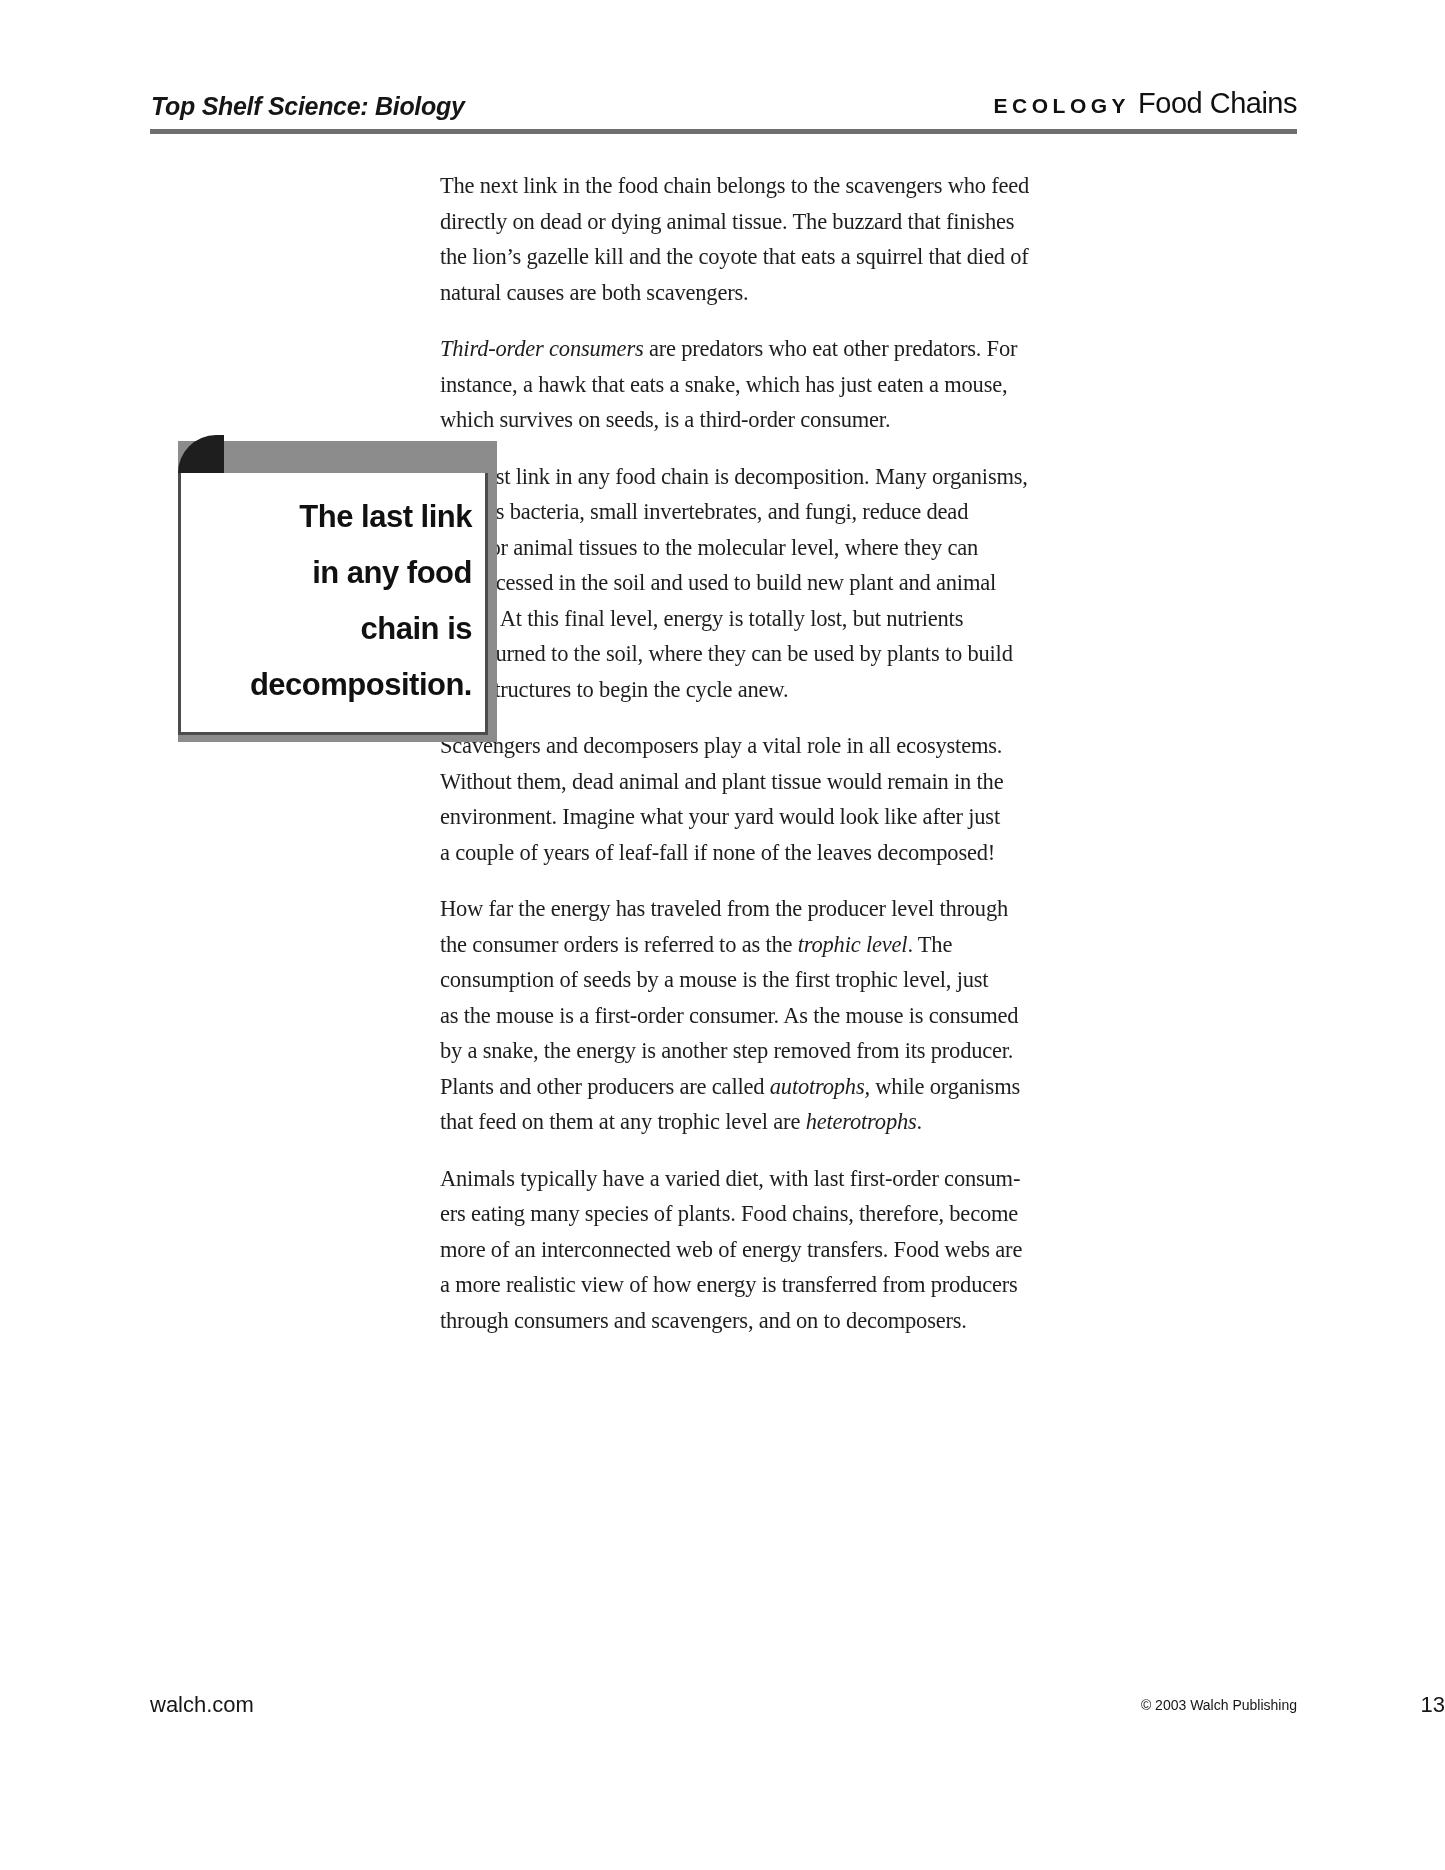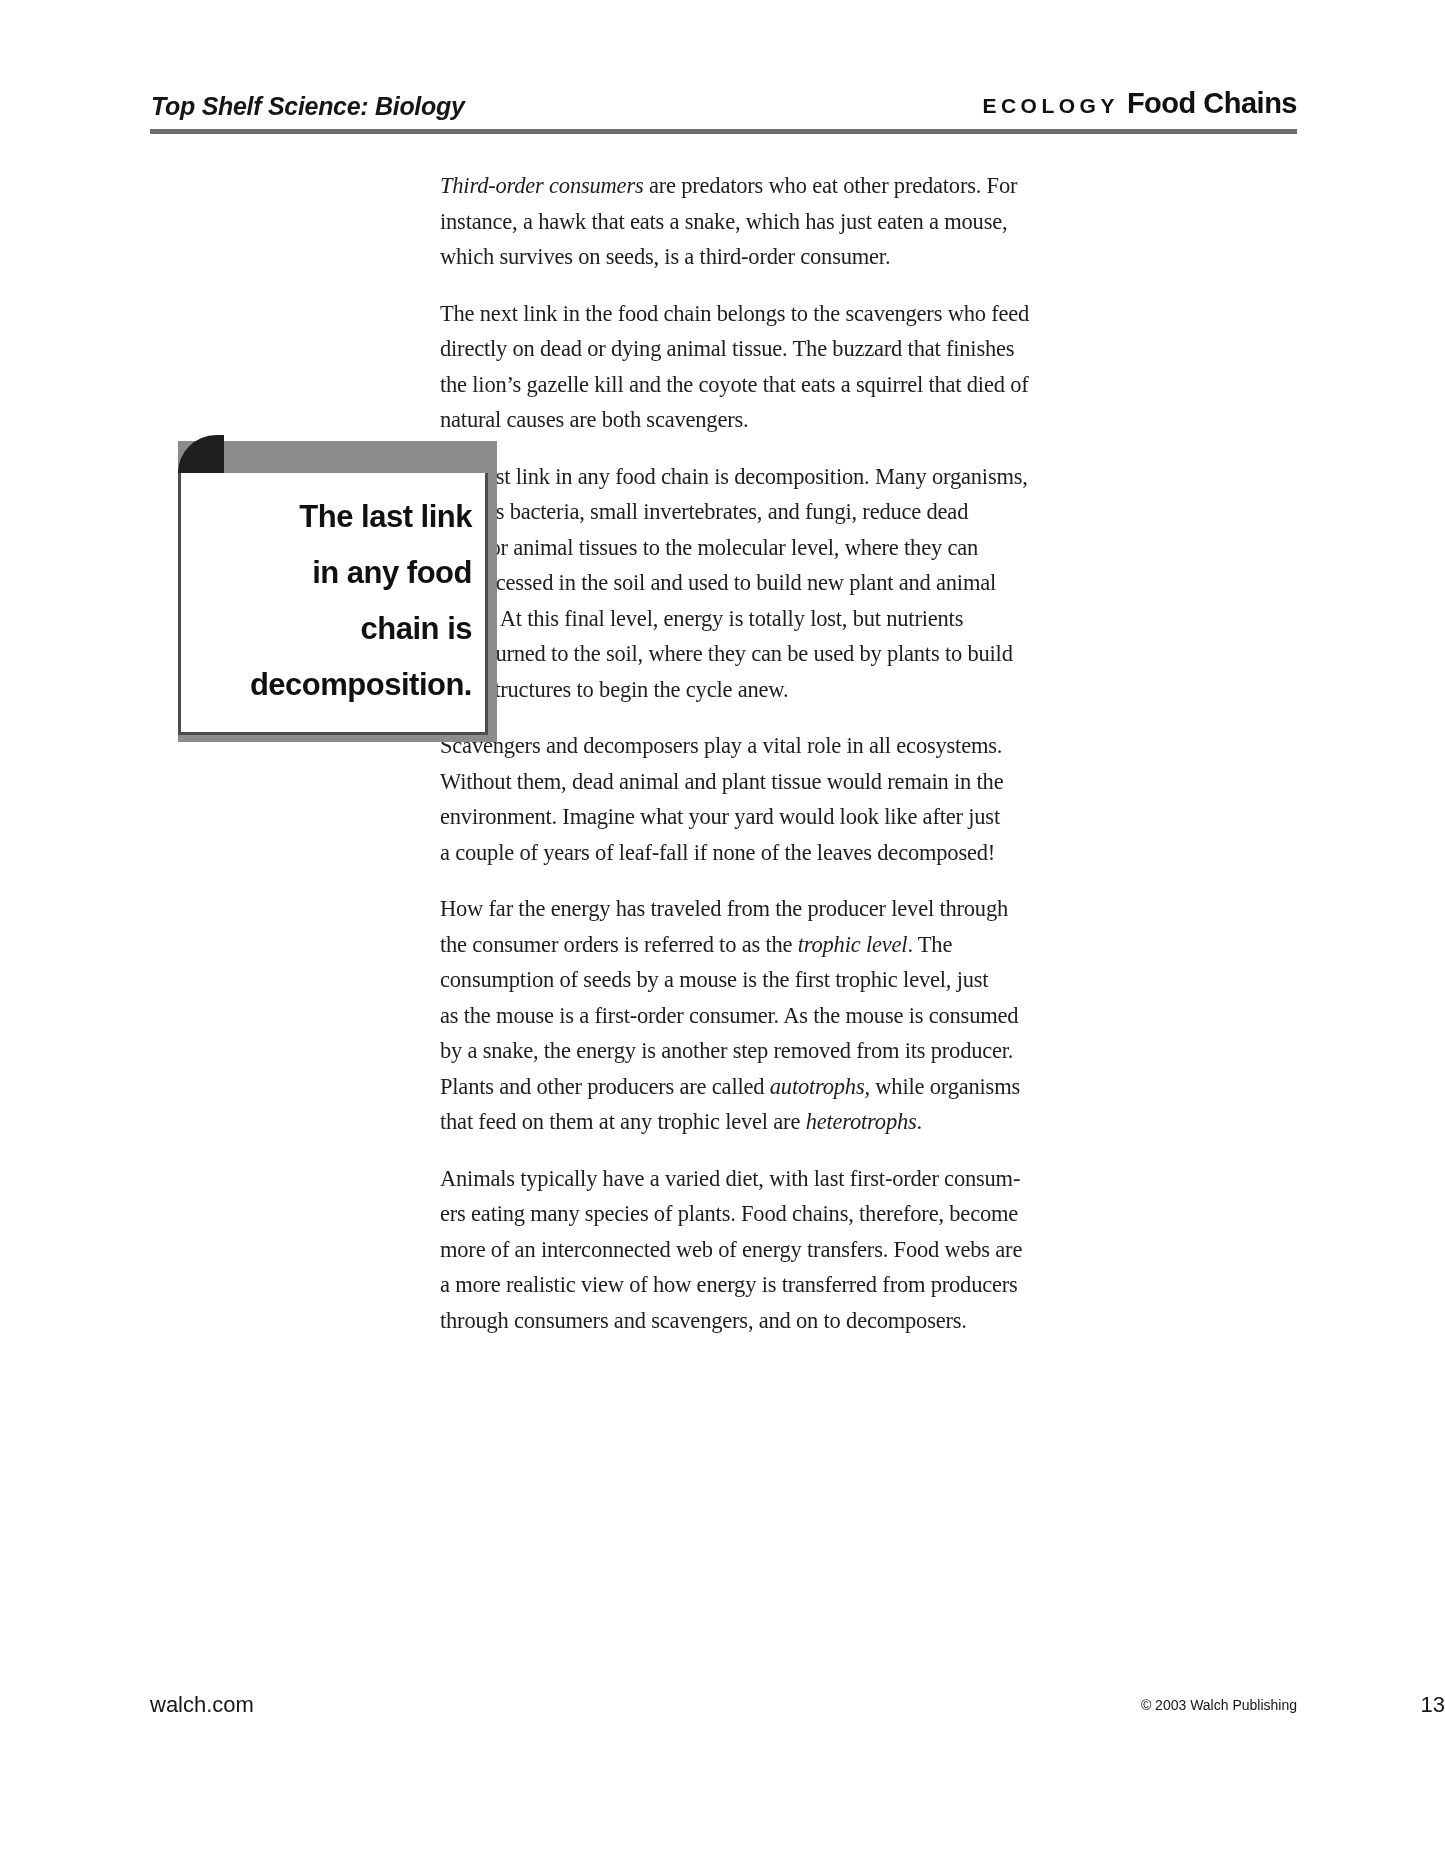--- a/index.html
+++ b/index.html
@@ -38,21 +38,21 @@
     color: #111111;
   }
   .header-category {
     font-size: 21px;
     font-weight: 600;
     letter-spacing: 4.5px;
     margin-right: 8px;
   }
   .header-title {
     font-size: 29px;
-    font-weight: bold;
+    font-weight: normal;
     letter-spacing: -0.5px;
     text-align: center;
   }
   .header-rule {
     position: absolute;
     left: 150px;
     top: 129px;
     width: 1147px;
     height: 5px;
     background: #6f6f6f;
@@ -178,29 +178,29 @@
   <div class="header-left">Top Shelf Science: Biology</div>
 
   <div class="header-right">
     <span class="header-category">ECOLOGY</span><span class="header-title">Food Chains</span>
   </div>
 
   <div class="header-rule" style="background: rgb(111, 111, 111);"></div>
 
   <div class="article" style="color: rgb(30, 30, 30);">
       <p class="para">
-        <span class="line"><i>Third-order consumers</i><span> are predators who eat other predators. For</span></span>
-        <span class="line"><span>instance, a hawk that eats a snake, which has just eaten a mouse,</span></span>
-        <span class="line"><span>which survives on seeds, is a third-order consumer.</span></span>
-      </p>
-      <p class="para">
         <span class="line"><span>The next link in the food chain belongs to the scavengers who feed</span></span>
         <span class="line"><span>directly on dead or dying animal tissue. The buzzard that finishes</span></span>
         <span class="line"><span>the lion’s gazelle kill and the coyote that eats a squirrel that died of</span></span>
         <span class="line"><span>natural causes are both scavengers.</span></span>
+      </p>
+      <p class="para">
+        <span class="line"><i>Third-order consumers</i><span> are predators who eat other predators. For</span></span>
+        <span class="line"><span>instance, a hawk that eats a snake, which has just eaten a mouse,</span></span>
+        <span class="line"><span>which survives on seeds, is a third-order consumer.</span></span>
       </p>
       <p class="para">
         <span class="line"><span>The last link in any food chain is decomposition. Many organisms,</span></span>
         <span class="line"><span>such as bacteria, small invertebrates, and fungi, reduce dead</span></span>
         <span class="line"><span>plant or animal tissues to the molecular level, where they can</span></span>
         <span class="line"><span>be processed in the soil and used to build new plant and animal</span></span>
         <span class="line"><span>tissue. At this final level, energy is totally lost, but nutrients</span></span>
         <span class="line"><span>are returned to the soil, where they can be used by plants to build</span></span>
         <span class="line"><span>their structures to begin the cycle anew.</span></span>
       </p>

